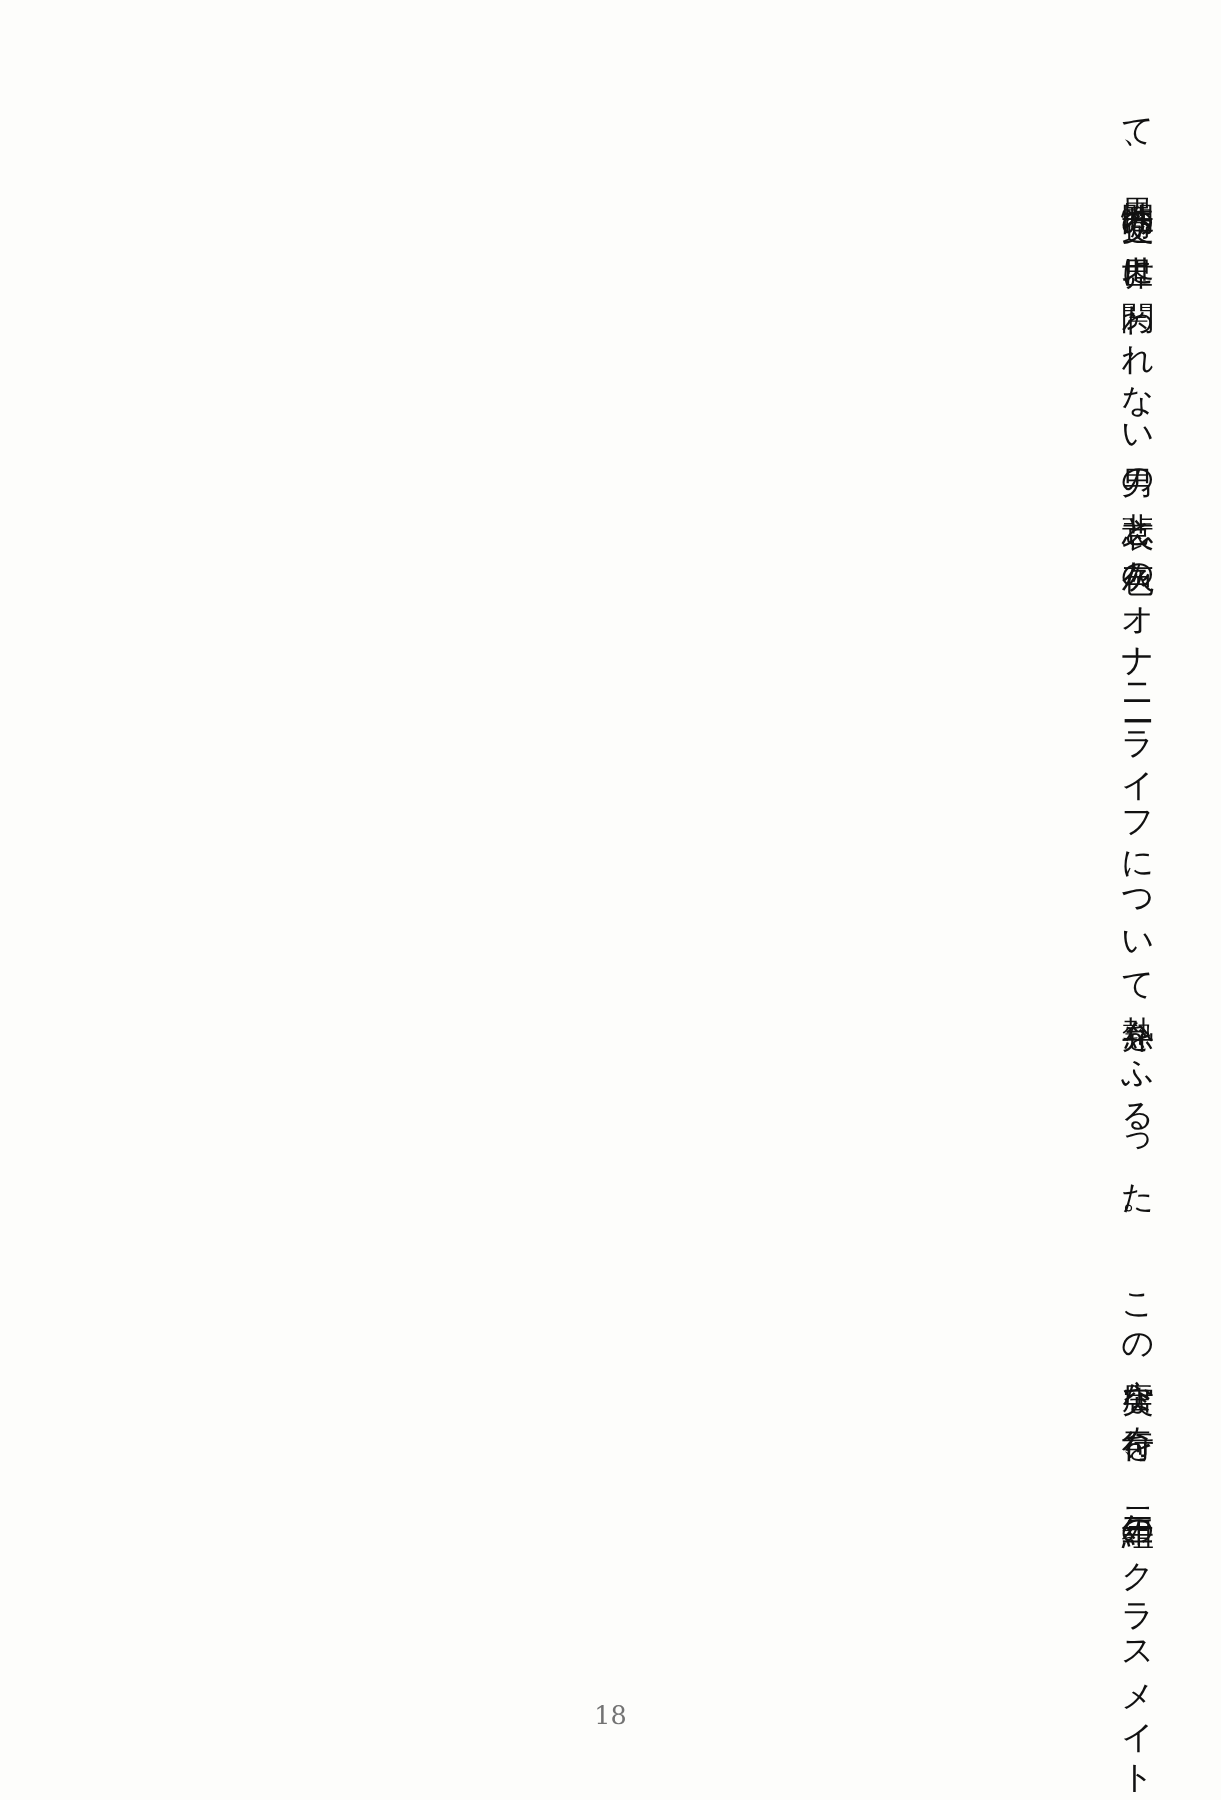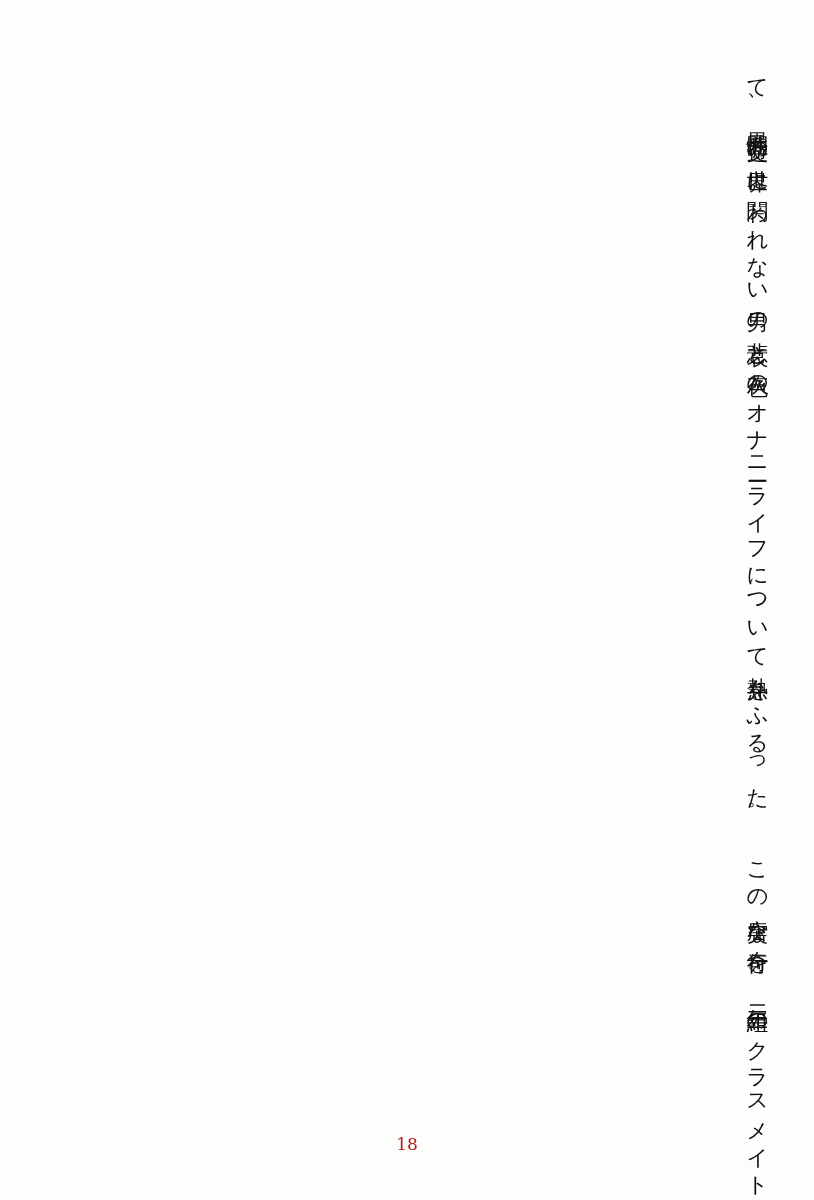--- a/index.html
+++ b/index.html
@@ -48,21 +48,21 @@
     padding-top: 24px;
   }
   #page-number {
     position: absolute;
     left: 0;
     right: 0;
     bottom: 46px;
     text-align: center;
     font-size: 17px;
     font-family: "DejaVu Serif", "Liberation Serif", serif;
-    color: #b91c1c;
+    color: #737373;
   }
 </style>
 </head>
 <body>
 
 <div id="page">
 
   <div id="text-body">
       <div class="tcol indent">て、異性間交遊の世界に関われない男の悲哀と灰色のオナニーライフについて熱弁を</div>
       <div class="tcol">ふるった。</div>

